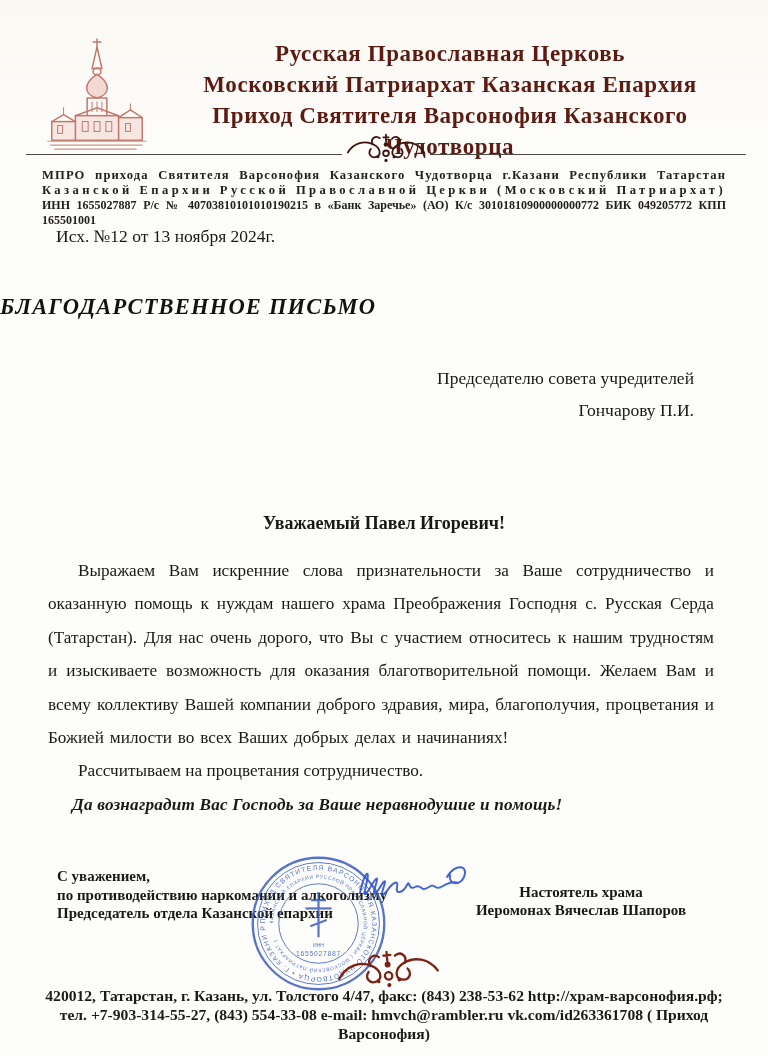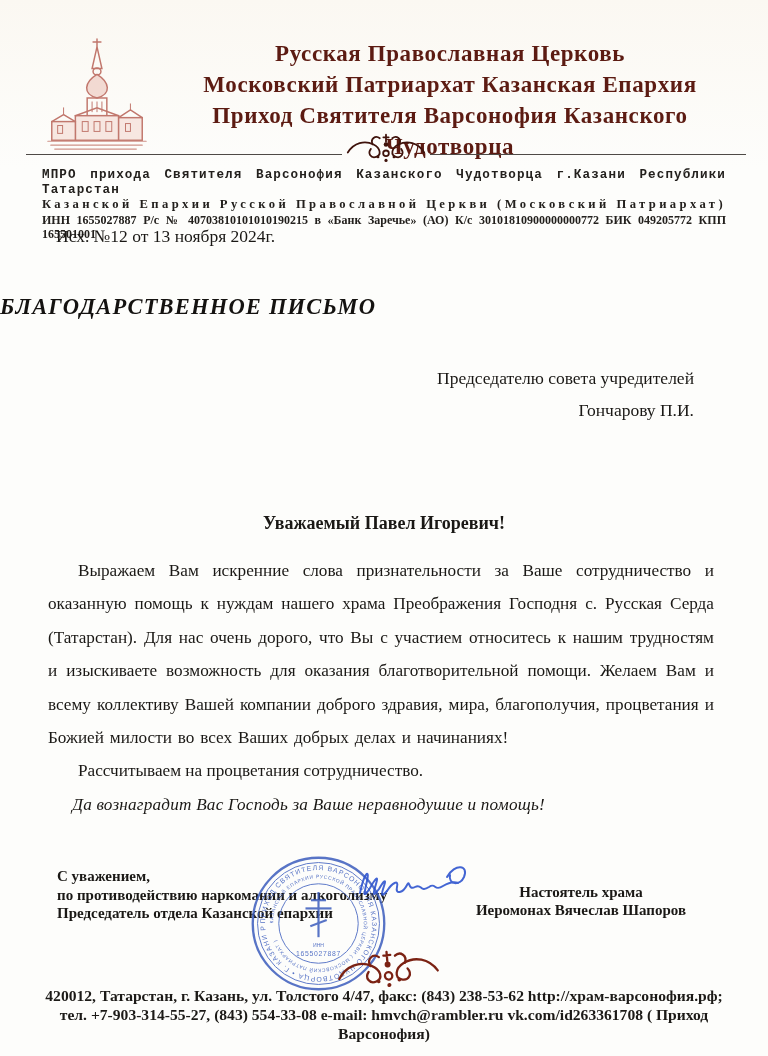--- a/index.html
+++ b/index.html
@@ -12,37 +12,37 @@
   .header { position:absolute; top:32px; left:38px; right:24px; display:flex; }
   .logo { width:118px; height:122px; flex:none; margin-top:4px; }
   .org-lines { flex:1; text-align:center; color:#5c1b12; font-weight:bold; padding-top:6px; }
   .org-line { font-size:23px; line-height:31px; letter-spacing:0.6px; }
   
   .divider { position:absolute; top:140px; left:26px; right:22px; height:28px; display:flex; align-items:center; }
   .rule { flex:1; border-top:1.6px solid #4e4a46; height:0; }
   .divider-ornament { width:80px; height:40px; flex:none; margin:-12px 4px 0 4px; }
   
   .letterhead { position:absolute; top:168px; left:42px; right:42px; font-weight:bold; color:#23201d; }
-  .lh1 { font-size:12.6px; line-height:14.5px; letter-spacing:1.1px; text-align:justify; text-align-last:justify;font-family:Liberation Mono, monospace; }
+  .lh1 { font-size:12.6px; line-height:14.5px; letter-spacing:1.1px; text-align:justify; text-align-last:justify; }
   .lh2 { font-size:12.6px; line-height:14.5px; letter-spacing:3.4px; text-align:justify; text-align-last:justify; }
   .lh3 { font-size:12px;  line-height:14.5px; letter-spacing:0; text-align:justify; text-align-last:justify; margin-top:1px; }
   .reference { position:absolute; top:226px; left:56px; font-size:17.5px; }
   .doc-title { position:absolute; top:294px; left:0; right:34px; text-align:left;
     font-weight:bold; font-style:italic; font-size:22.5px; letter-spacing:1.2px; color:#141210; }
   .addressee { position:absolute; top:362px; right:74px; text-align:right;
     font-weight:normal; font-size:17.5px; line-height:32px; }
   .salutation { position:absolute; top:513px; left:0; right:0; text-align:center;
     font-weight:bold; font-size:18px; }
   
   .body-text { position:absolute; top:554px; left:48px; width:666px;
     font-size:17.2px; line-height:33.4px; }
   .body-text p { margin:0; }
   .p-just { text-align:justify; text-indent:30px; word-spacing:1.6px; }
   .p-plain { text-indent:30px; }
-  .p-bless { text-indent:24px; font-weight:normal; font-style:italic; letter-spacing:0.2px; }
+  .p-bless { text-indent:24px; font-weight:bold; font-style:italic; letter-spacing:0.2px; }
   
   .sig-left { position:absolute; top:867px; left:57px; font-weight:bold; font-size:15px; line-height:18.6px; }
   .sig-right { position:absolute; top:884px; left:466px; width:230px; text-align:center;
     font-weight:bold; font-size:15px; line-height:17.8px; }
   .stamp { position:absolute; left:250px; top:855px; width:137px; height:137px; opacity:0.85; }
   .autograph { position:absolute; left:352px; top:855px; width:120px; height:54px; }
   .footer-ornament { position:absolute; left:330px; top:946px; width:116px; height:46px; transform:rotate(-5deg); }
   
   .footer { position:absolute; top:986px; left:22px; right:22px; text-align:center;
     font-weight:bold; font-size:15.6px; line-height:19px; color:#1c1a17; }

